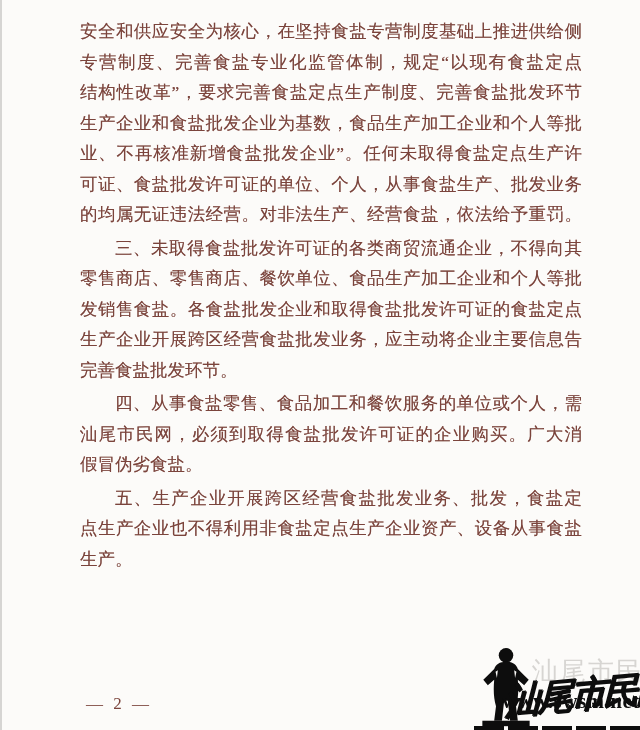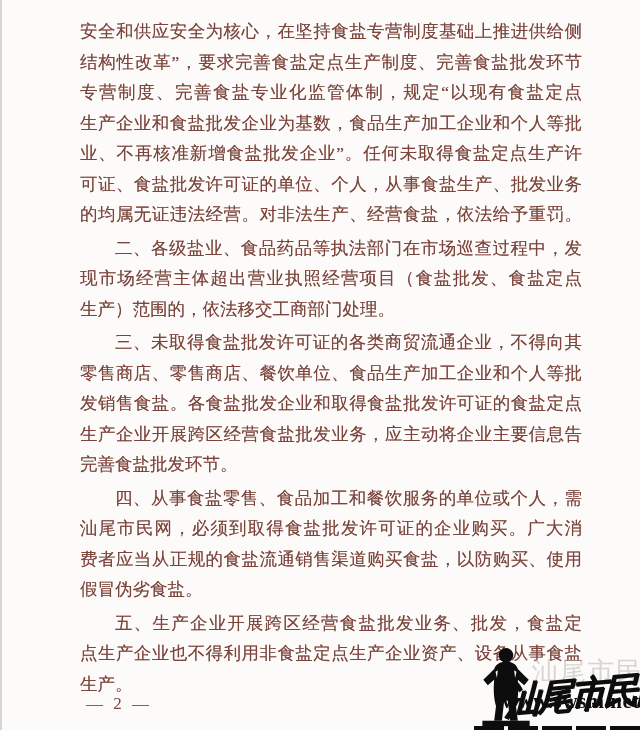--- a/index.html
+++ b/index.html
@@ -92,43 +92,37 @@
   }
 </style>
 </head>
 <body>
 
 <div class="page">
 
   <div class="doc" id="doc">
       <div class="para">
         <div class="line fill">安全和供应安全为核心，在坚持食盐专营制度基础上推进供给侧</div>
+        <div class="line fill">专营制度、完善食盐专业化监管体制，规定“以现有食盐定点</div>
         <div class="line fill">结构性改革”，要求完善食盐定点生产制度、完善食盐批发环节</div>
-        <div class="line fill">专营制度、完善食盐专业化监管体制，规定“以现有食盐定点</div>
         <div class="line fill">生产企业和食盐批发企业为基数，食品生产加工企业和个人等批</div>
         <div class="line fill">业、不再核准新增食盐批发企业”。任何未取得食盐定点生产许</div>
         <div class="line fill">可证、食盐批发许可证的单位、个人，从事食盐生产、批发业务</div>
         <div class="line fill">的均属无证违法经营。对非法生产、经营食盐，依法给予重罚。</div>
-      </div>
-      <div class="para indent">
-        <div class="line fill">二、各级盐业、食品药品等执法部门在市场巡查过程中，发</div>
-        <div class="line fill">现市场经营主体超出营业执照经营项目（食盐批发、食盐定点</div>
-        <div class="line">生产）范围的，依法移交工商部门处理。</div>
       </div>
       <div class="para indent">
         <div class="line fill">三、未取得食盐批发许可证的各类商贸流通企业，不得向其</div>
         <div class="line fill">零售商店、零售商店、餐饮单位、食品生产加工企业和个人等批</div>
         <div class="line fill">发销售食盐。各食盐批发企业和取得食盐批发许可证的食盐定点</div>
         <div class="line fill">生产企业开展跨区经营食盐批发业务，应主动将企业主要信息告</div>
         <div class="line">完善食盐批发环节。</div>
       </div>
       <div class="para indent">
         <div class="line fill">四、从事食盐零售、食品加工和餐饮服务的单位或个人，需</div>
         <div class="line fill">汕尾市民网，必须到取得食盐批发许可证的企业购买。广大消</div>
-        <div class="line fill">费者应当从正规的食盐流通销售渠道购买食盐，以防购买、使用</div>
         <div class="line">假冒伪劣食盐。</div>
       </div>
       <div class="para indent">
         <div class="line fill">五、生产企业开展跨区经营食盐批发业务、批发，食盐定</div>
         <div class="line fill">点生产企业也不得利用非食盐定点生产企业资产、设备从事食盐</div>
         <div class="line">生产。</div>
       </div>
     </div>
 
   <div class="pageno">— 2 —</div>

